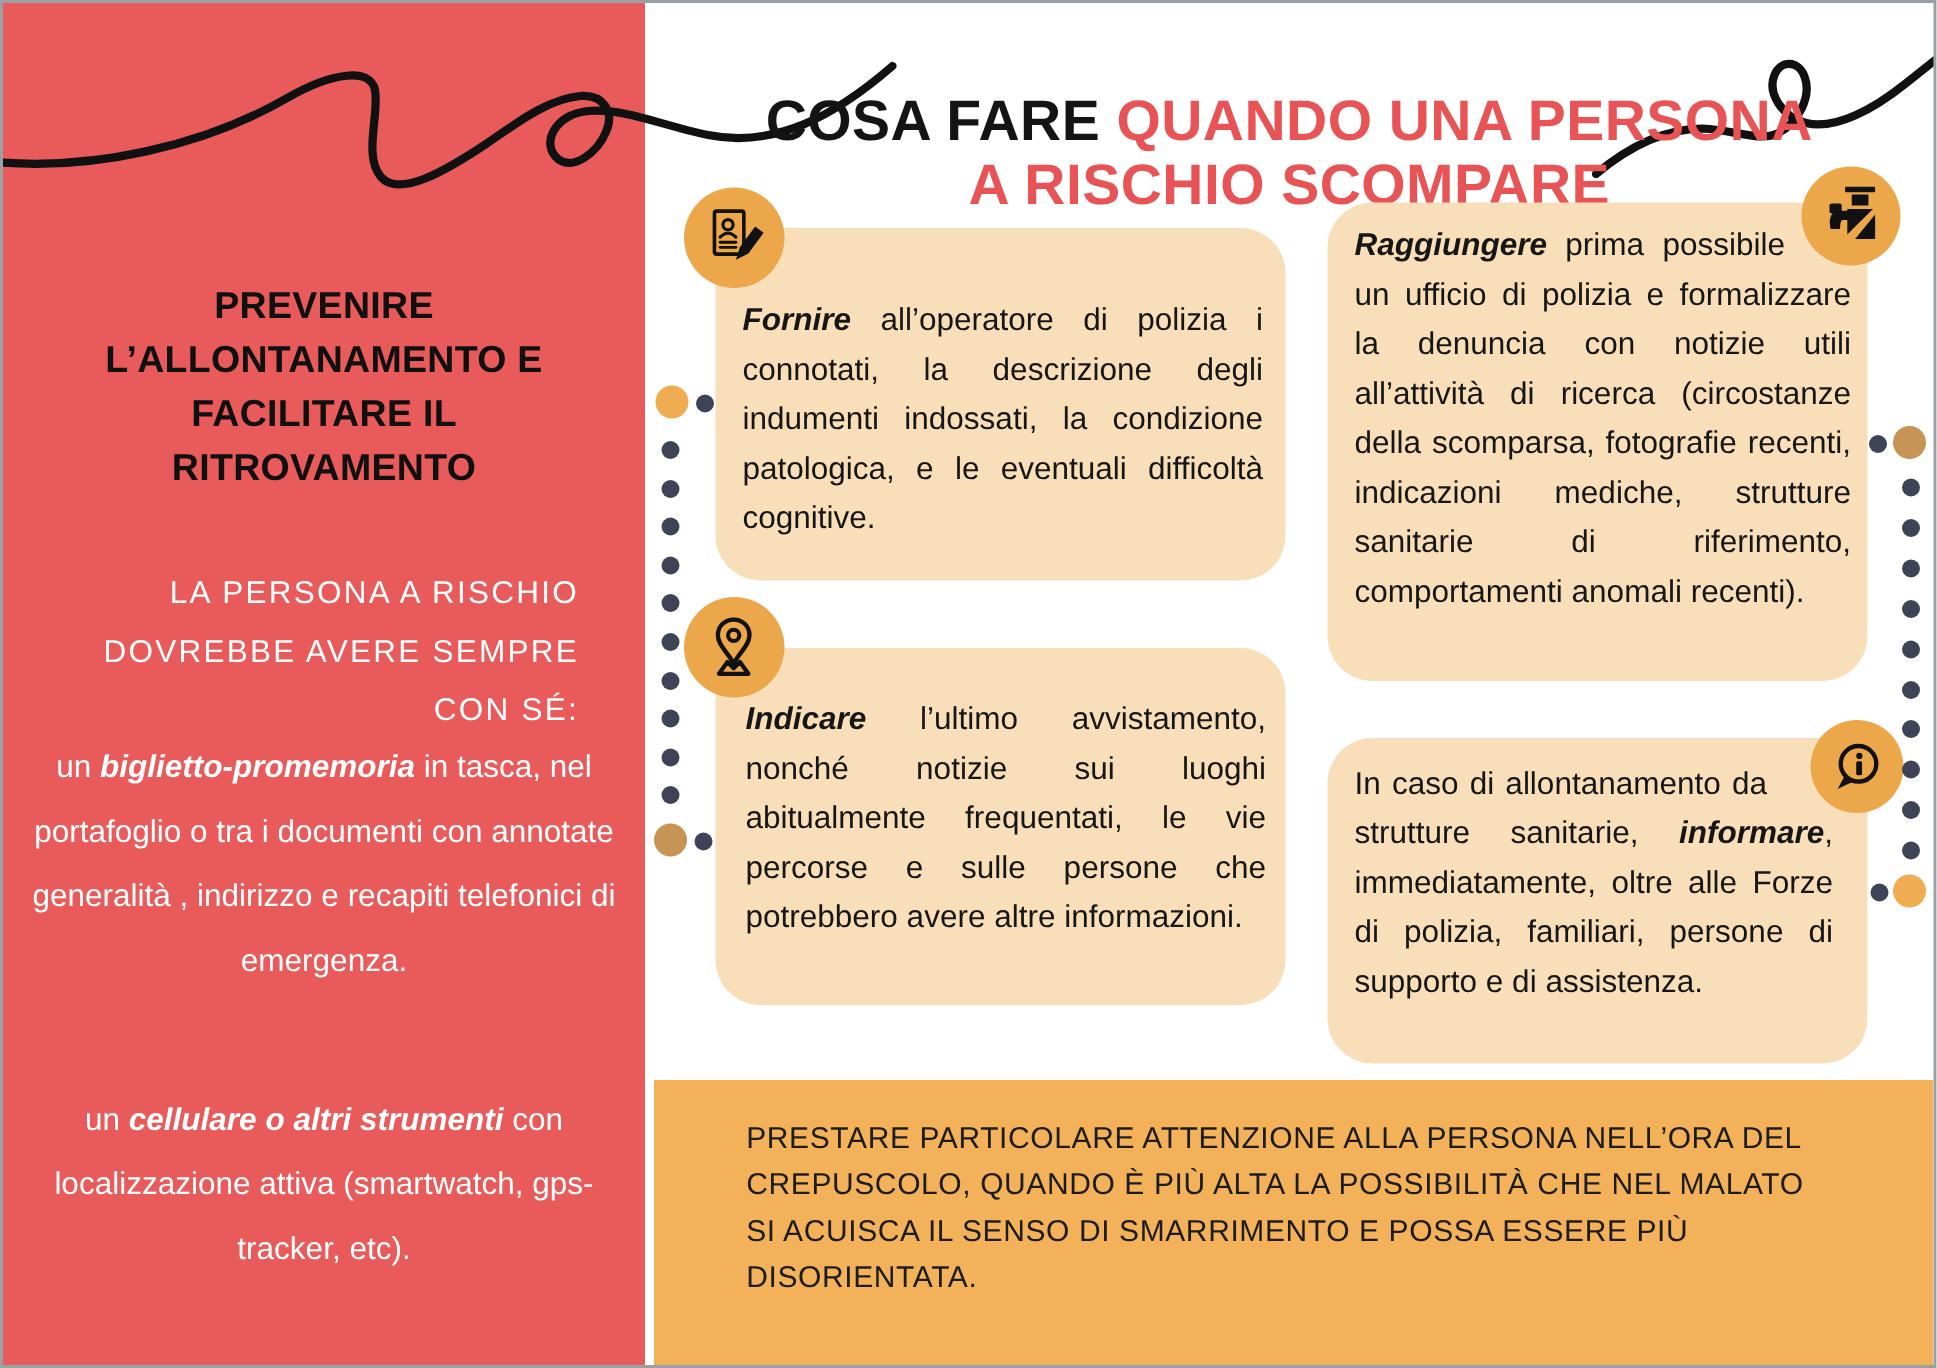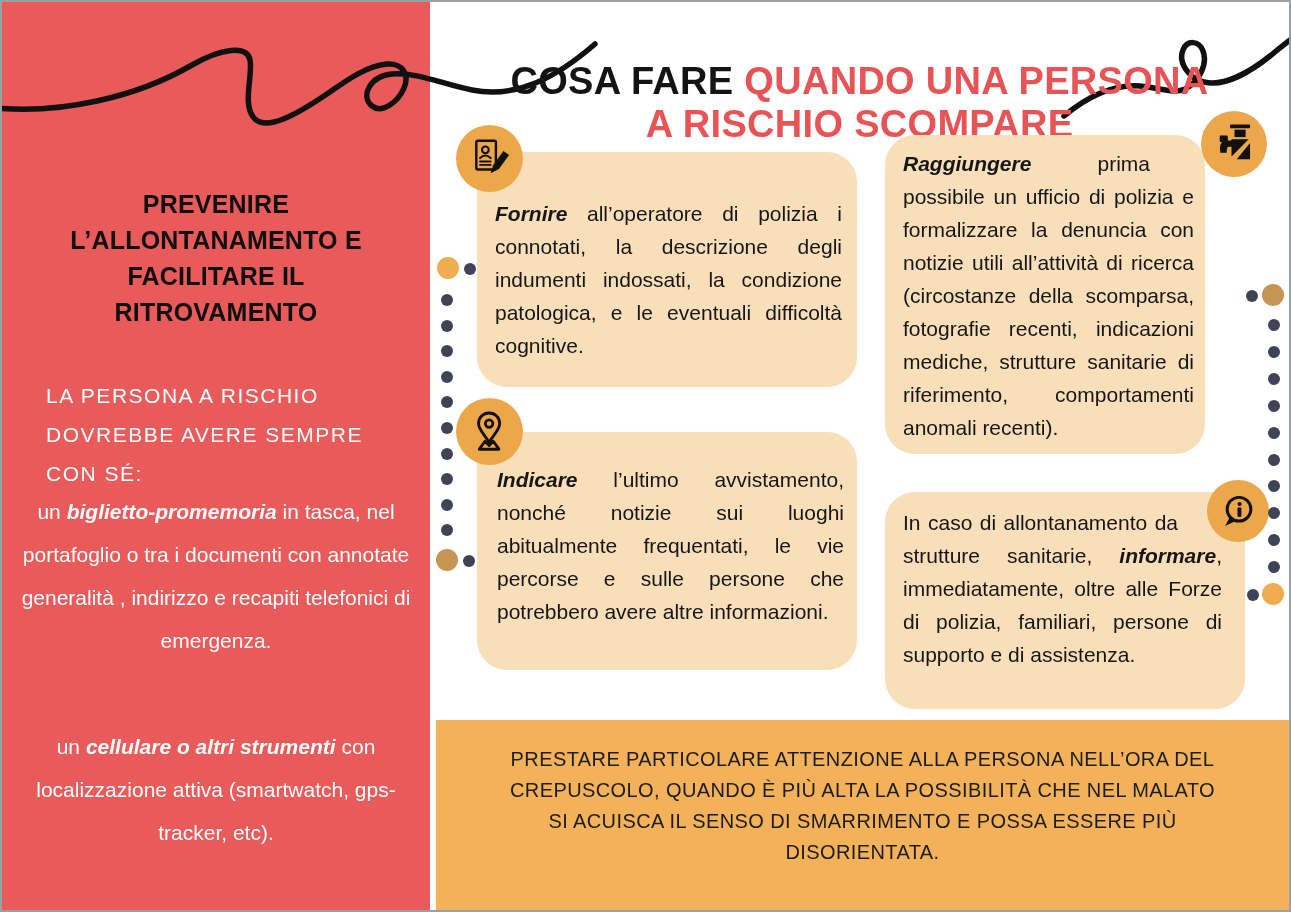--- a/index.html
+++ b/index.html
@@ -21,21 +21,21 @@
   .sidebar-title{
     position:absolute;top:184px;left:50%;transform:translateX(-50%);
     width:330px;margin:0;
     font-size:25px;font-weight:800;line-height:36px;
     text-align:center;color:#101010;letter-spacing:.2px;
   }
   .sidebar-subtitle{
     position:absolute;top:374px;left:50%;transform:translateX(-50%);
     width:340px;margin:0;
     font-size:21px;font-weight:400;line-height:39px;letter-spacing:1.5px;
-    text-align:left;color:#ffffff;
+    text-align:right;color:#ffffff;
   }
   .sidebar-para{
     position:absolute;left:50%;transform:translateX(-50%);
     width:396px;margin:0;
     font-size:21px;line-height:43px;text-align:center;color:#ffffff;
   }
   .sidebar-para.p1{top:488px;}
   .sidebar-para.p2{top:723px;}
   .rich b{font-weight:700;font-style:italic;}
   
@@ -52,21 +52,21 @@
   
   .card{
     position:absolute;
     background:var(--card-peach,#f8dfba);
     border-radius:30px;
     box-sizing:border-box;
     font-size:21px;line-height:33px;text-align:justify;color:#161616;
   }
   .card.c1{left:475px;top:150px;width:380px;height:235px;padding:45px 15px 0 18px;}
   .card.c2{left:475px;top:430px;width:380px;height:238px;padding:31px 13px 0 20px;}
-  .card.c3{left:883px;top:133px;width:320px;height:319px;padding:12px 11px 0 18px;}
+  .card.c3{left:883px;top:133px;width:360px;height:319px;padding:12px 11px 0 18px;}
   .card.c4{left:883px;top:490px;width:360px;height:217px;padding:14px 23px 0 18px;}
   .icon-spacer{float:right;width:44px;height:28px;}
   .icon-badge{
     position:absolute;border-radius:50%;
     background:var(--icon-orange,#eca74b);
     display:flex;align-items:center;justify-content:center;
   }
   .icon-badge svg{width:72%;height:72%;}
   .ib1{left:454px;top:123px;width:67px;height:67px;}
   .ib2{left:454px;top:396px;width:67px;height:67px;}
@@ -75,21 +75,21 @@
   .stroke{fill:none;stroke:#111111;stroke-linecap:round;stroke-linejoin:round;}
   
   .banner{
     position:absolute;left:434px;top:718px;right:0;bottom:0;
     background:var(--banner-orange,#f3b259);
     display:flex;align-items:center;justify-content:center;
   }
   .banner p{
     margin:0 0 18px 0;max-width:730px;
     font-size:20px;line-height:31px;letter-spacing:.4px;
-    text-align:center;color:#1c1c1c;
+    text-align:left;color:#1c1c1c;
   }
   
   .dot{position:absolute;border-radius:50%;}
 </style>
 </head>
 <body>
 
 <div class="page">
 
   <aside class="sidebar">

